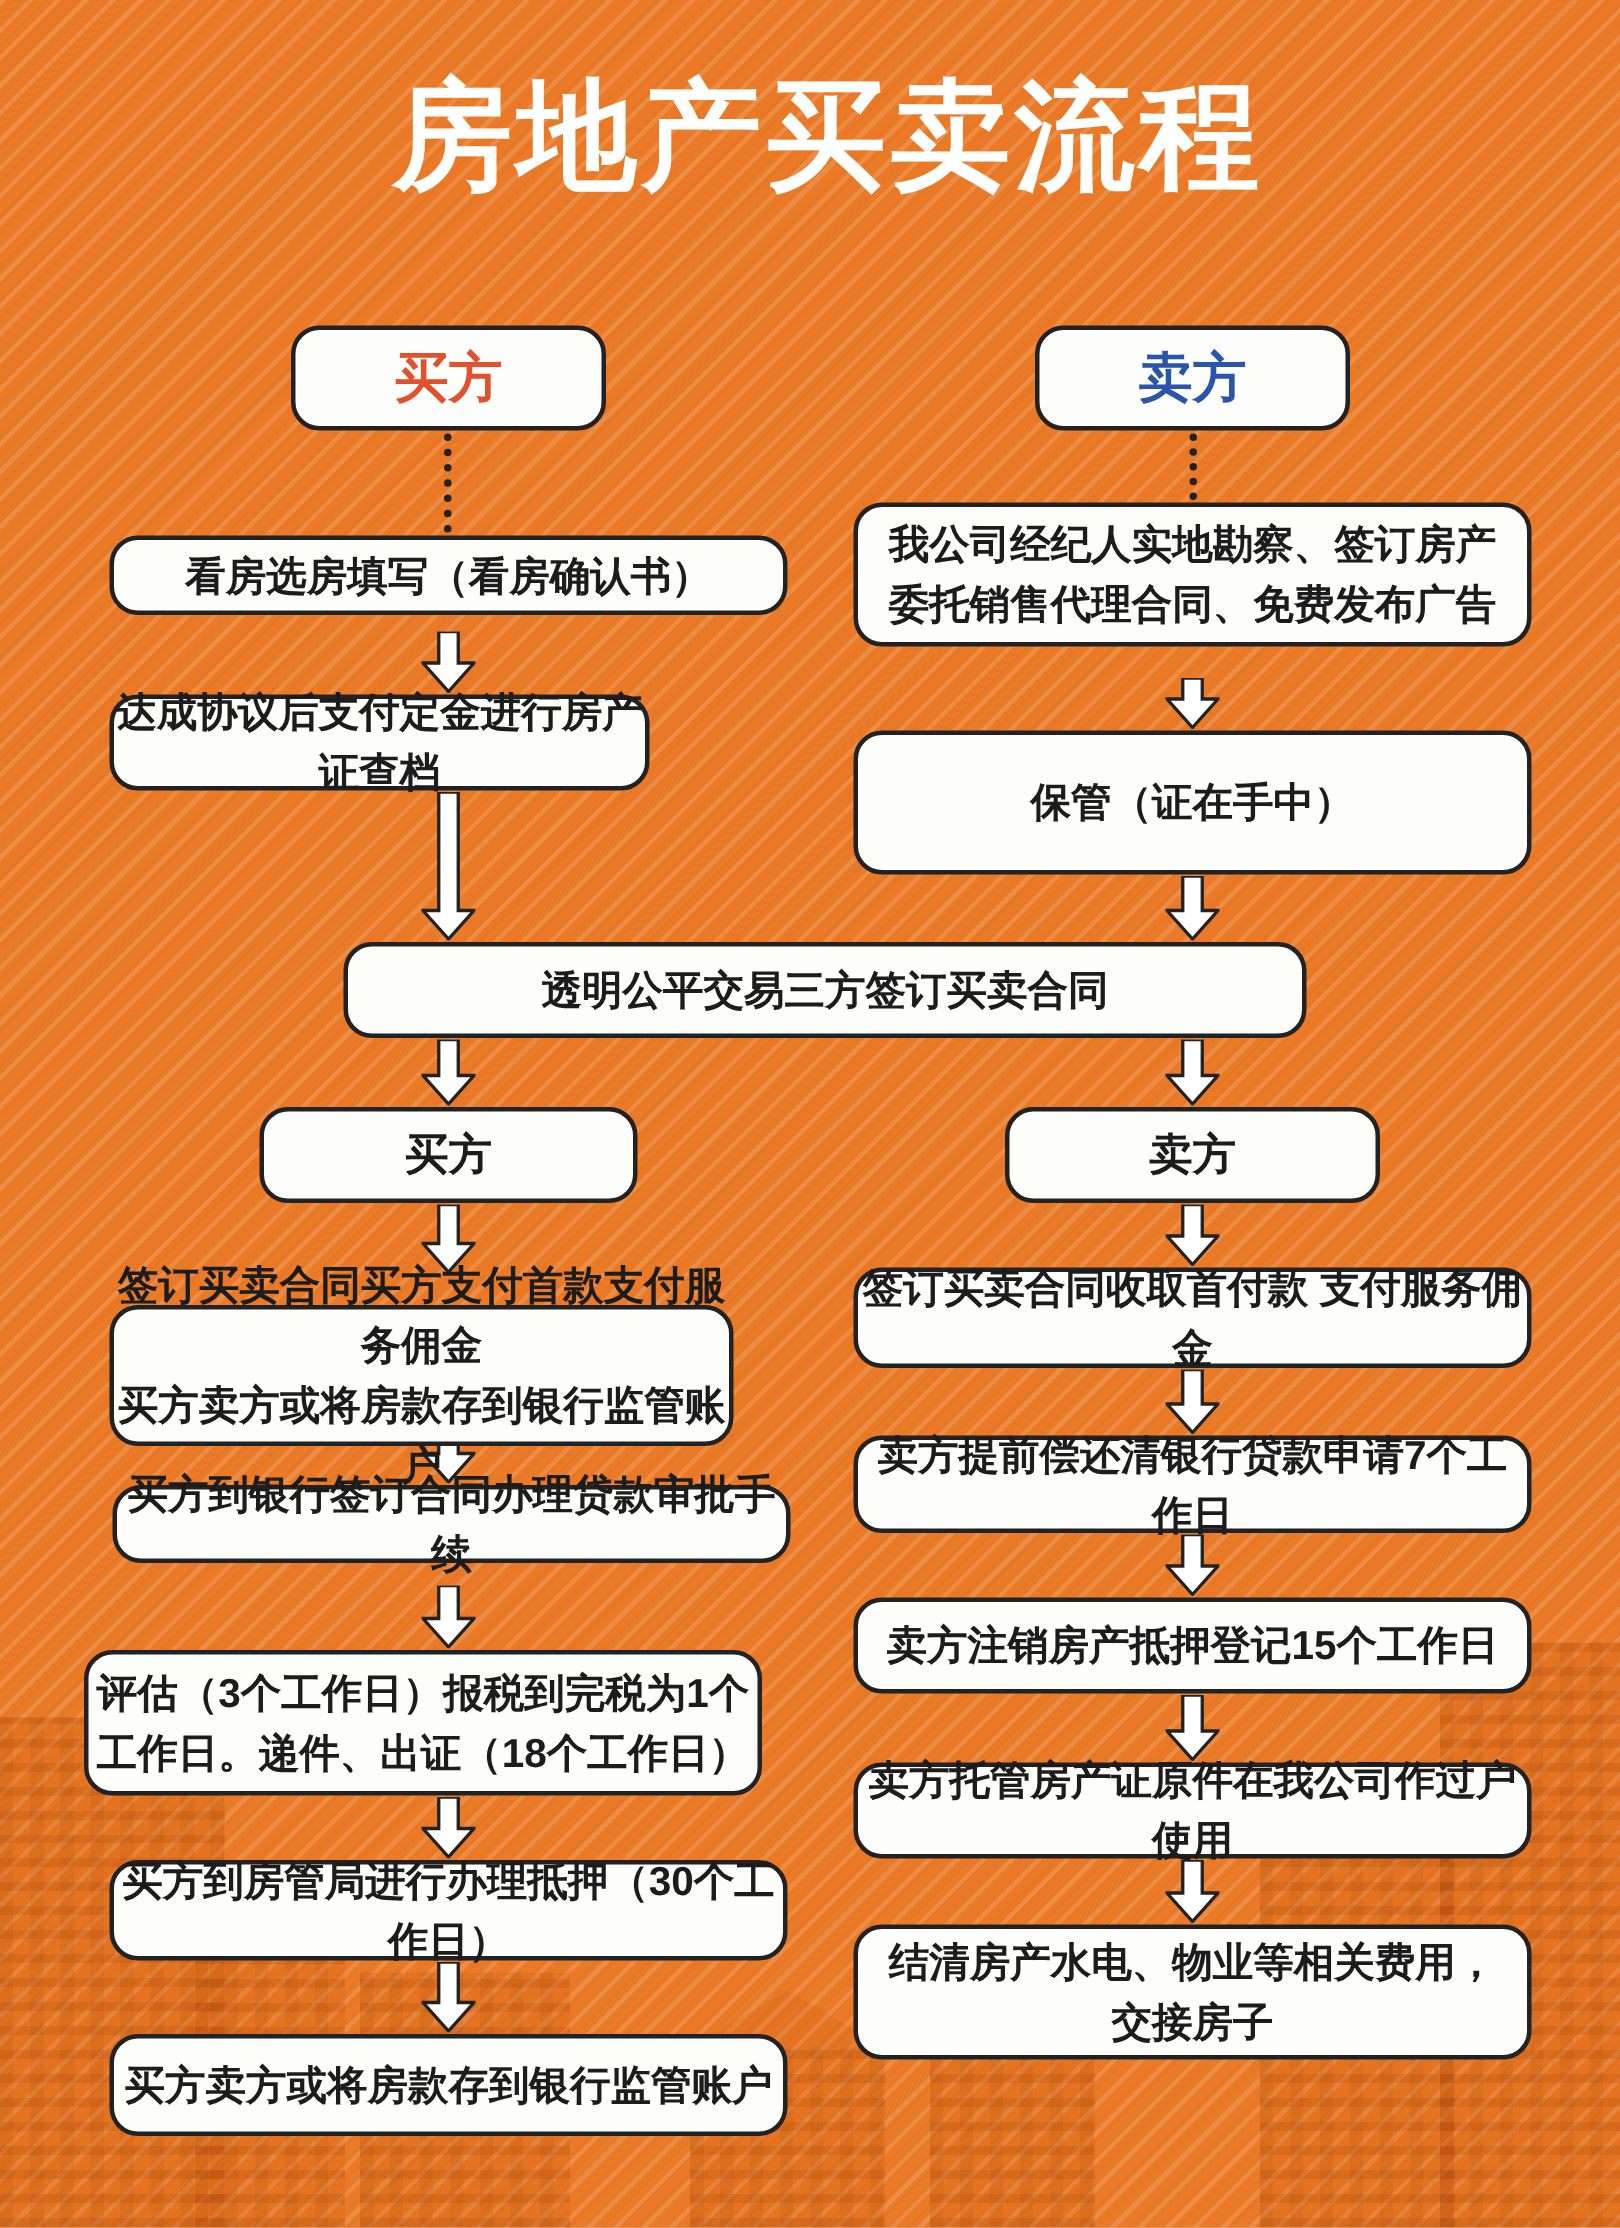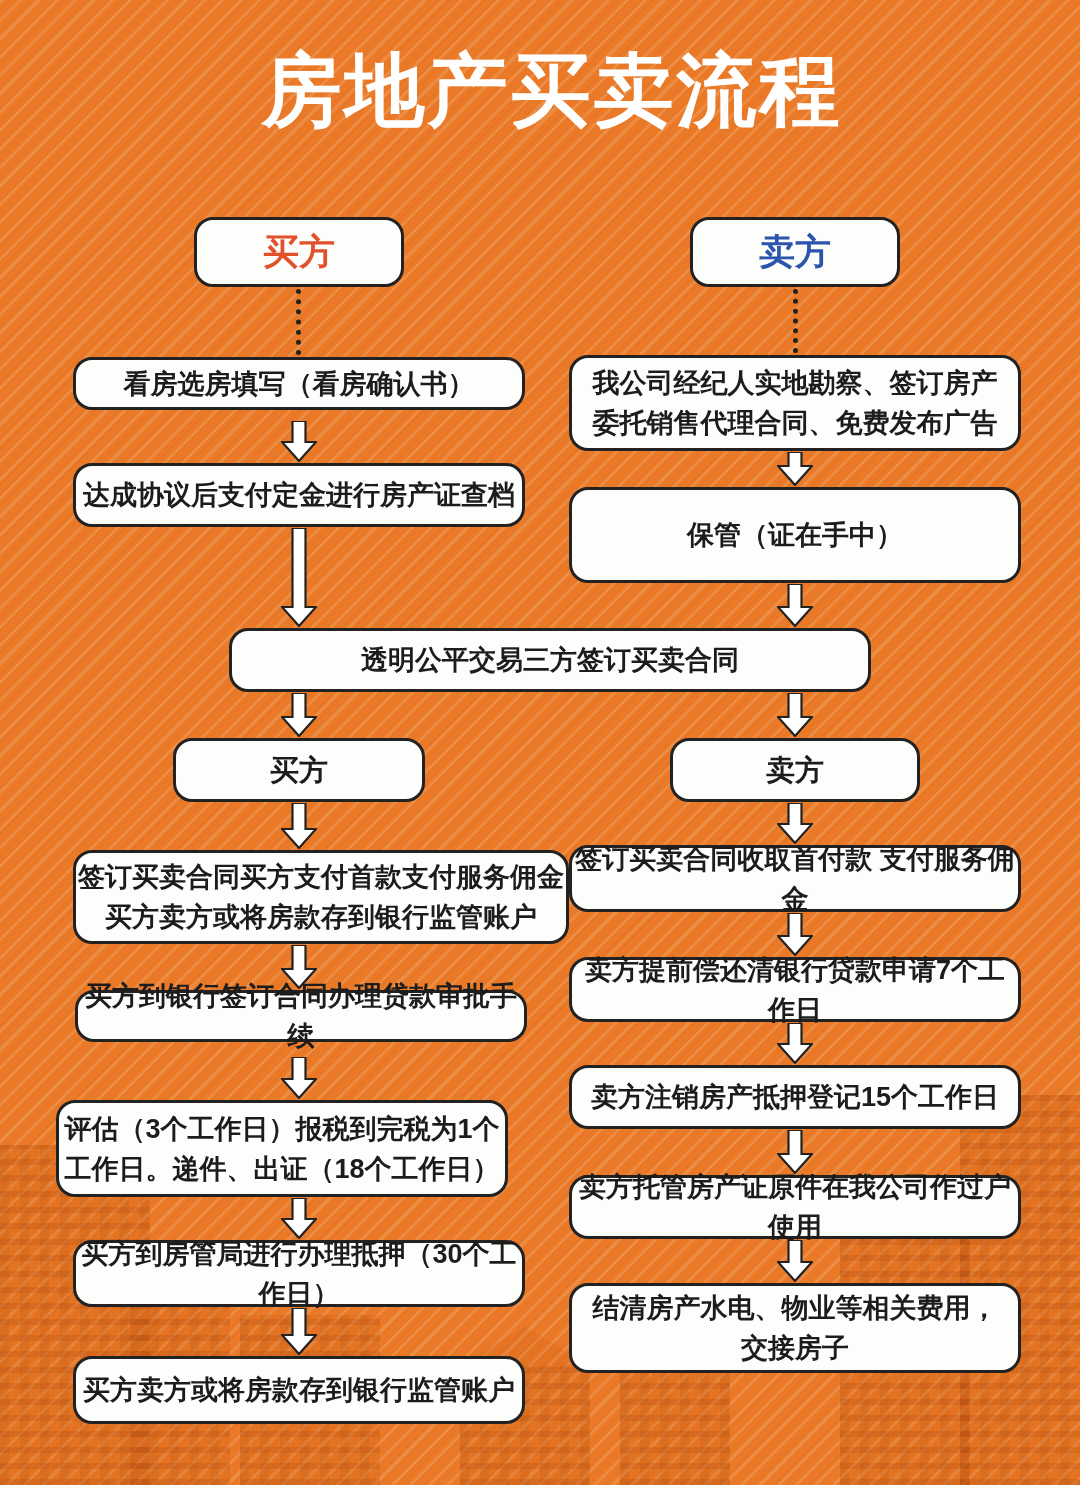--- a/index.html
+++ b/index.html
@@ -93,21 +93,21 @@
 
   <div class="box" style="left:73px;top:357px;width:452px;height:53px">
     <span>看房选房填写（看房确认书）</span>
   </div>
   <div class="arrow" style="left:281px;top:421px;height:41px">
       <svg width="36" height="41" viewBox="0 0 36 41">
         <polygon points="11.5,0 24.5,0 24.5,21 35,21 18,40 1,21 11.5,21" fill="#ffffff" stroke="#222222" stroke-width="2.2" stroke-linejoin="miter"></polygon>
       </svg>
     </div>
 
-  <div class="box" style="left:73px;top:463px;width:452px;height:64px">
+  <div class="box" style="left:73px;top:463px;width:360px;height:64px">
     <span>达成协议后支付定金进行房产证查档</span>
   </div>
   <div class="arrow" style="left:281px;top:528px;height:99px">
       <svg width="36" height="99" viewBox="0 0 36 99">
         <polygon points="11.5,0 24.5,0 24.5,79 35,79 18,98 1,79 11.5,79" fill="#ffffff" stroke="#222222" stroke-width="2.2" stroke-linejoin="miter"></polygon>
       </svg>
     </div>
 
   <div class="box" style="left:229px;top:628px;width:642px;height:64px">
     <span>透明公平交易三方签订买卖合同</span>
@@ -133,21 +133,21 @@
       <svg width="36" height="46" viewBox="0 0 36 46">
         <polygon points="11.5,0 24.5,0 24.5,26 35,26 18,45 1,26 11.5,26" fill="#ffffff" stroke="#222222" stroke-width="2.2" stroke-linejoin="miter"></polygon>
       </svg>
     </div>
   <div class="arrow" style="left:777px;top:803px;height:41px">
       <svg width="36" height="41" viewBox="0 0 36 41">
         <polygon points="11.5,0 24.5,0 24.5,21 35,21 18,40 1,21 11.5,21" fill="#ffffff" stroke="#222222" stroke-width="2.2" stroke-linejoin="miter"></polygon>
       </svg>
     </div>
 
-  <div class="box" style="left:73px;top:850px;width:496px;height:94px">
+  <div class="box" style="left:73px;top:870px;width:416px;height:94px">
     <div class="line"><span>签订买卖合同买方支付首款</span><span class="b">支付服务佣金</span></div>
     <div class="line"><span>买方卖方或将房款存到银行监管账户</span></div>
   </div>
   <div class="arrow" style="left:281px;top:945px;height:44px">
       <svg width="36" height="44" viewBox="0 0 36 44">
         <polygon points="11.5,0 24.5,0 24.5,24 35,24 18,43 1,24 11.5,24" fill="#ffffff" stroke="#222222" stroke-width="2.2" stroke-linejoin="miter"></polygon>
       </svg>
     </div>
 
   <div class="box" style="left:75px;top:990px;width:452px;height:52px">
@@ -175,21 +175,21 @@
   <div class="arrow" style="left:281px;top:1308px;height:47px">
       <svg width="36" height="47" viewBox="0 0 36 47">
         <polygon points="11.5,0 24.5,0 24.5,27 35,27 18,46 1,27 11.5,27" fill="#ffffff" stroke="#222222" stroke-width="2.2" stroke-linejoin="miter"></polygon>
       </svg>
     </div>
 
   <div class="box" style="left:73px;top:1356px;width:452px;height:68px">
     <span>买方卖方或将房款存到银行监管账户</span>
   </div>
 
-  <div class="box" style="left:569px;top:355px;width:452px;height:96px">
+  <div class="box" style="left:569px;top:335px;width:452px;height:96px">
     <div class="line"><span>我公司经纪人实地勘察、签订房产</span></div>
     <div class="line"><span>委托销售代理合同、免费发布广告</span></div>
   </div>
   <div class="arrow" style="left:777px;top:452px;height:34px">
       <svg width="36" height="34" viewBox="0 0 36 34">
         <polygon points="11.5,0 24.5,0 24.5,14 35,14 18,33 1,14 11.5,14" fill="#ffffff" stroke="#222222" stroke-width="2.2" stroke-linejoin="miter"></polygon>
       </svg>
     </div>
 
   <div class="box" style="left:569px;top:487px;width:452px;height:96px">

